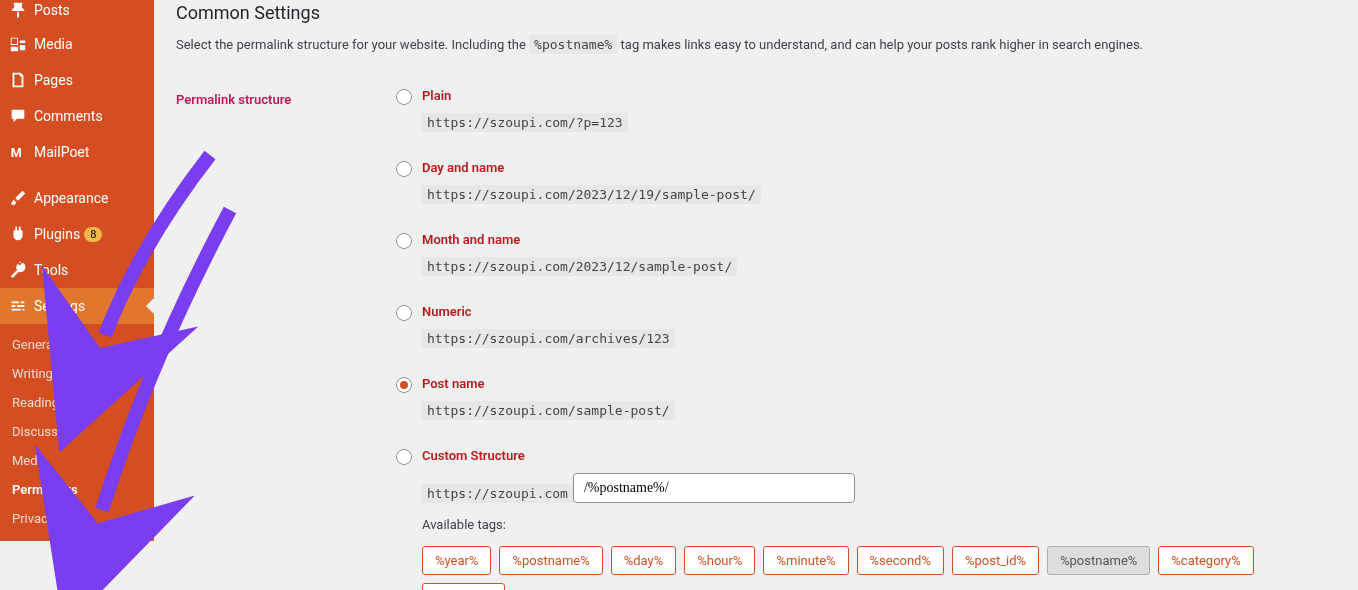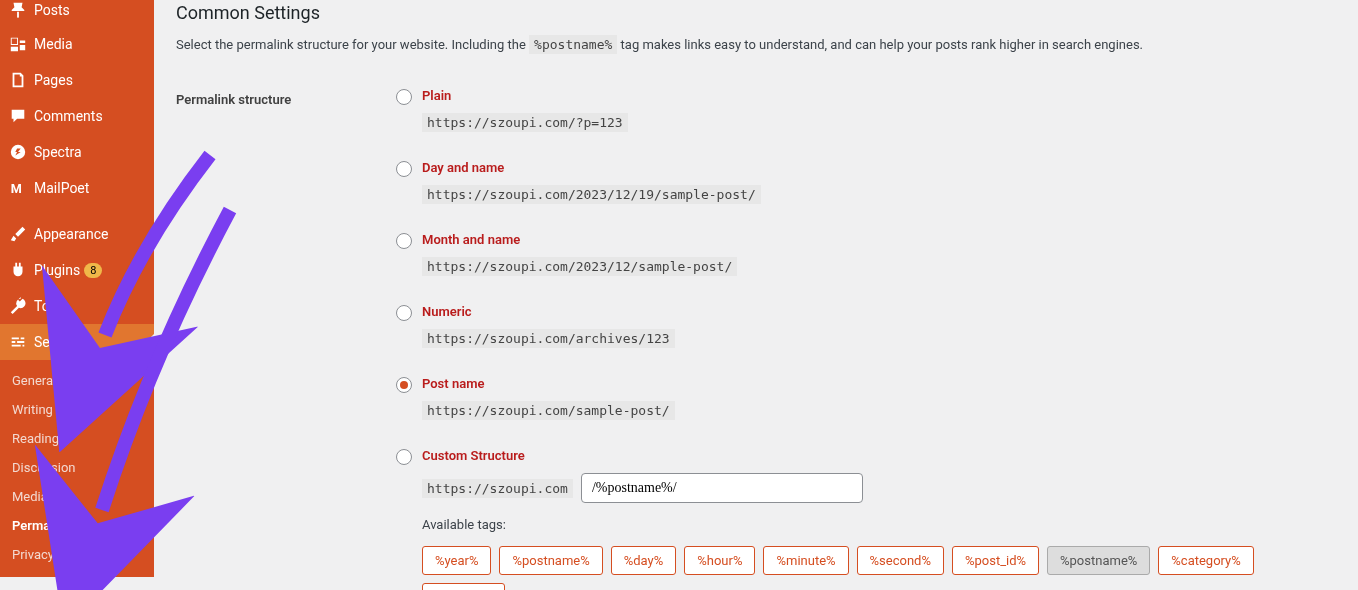--- a/index.html
+++ b/index.html
@@ -14,30 +14,30 @@
 .plugin-badge { background: #d63638; color: #fff; border-radius: 10px; padding: 1px 6px; font-size: 11px; margin-left: 4px; background:#e1762f; }
 .plugin-badge.orange { background: #f0b849; color: #000; }
 .submenu { background: #d54e21; padding: 7px 0; }
 .sub-item { padding: 6px 10px 8px 12px; font-size: 13px; color: #f3d9d0; cursor: pointer; }
 .sub-item.current { color: #fff; font-weight: 600; }
 .content { position: absolute; left: 176px; top: 0; right: 0; padding: 2px 20px 20px 0; }
 h2.section { font-size: 18px; font-weight: 400; margin-bottom: 14px; color: #1d2327; }
 .desc { font-size: 13px; margin-bottom: 36px; color: #3c434a; }
 code.inline-tag { background: #e7e7e7; padding: 2px 5px; border-radius: 0; font-family: Consolas, Monaco, monospace; font-size: 13px; color: #444; }
 .form-row { display: flex; align-items: flex-start; }
-.form-label { width: 220px; font-size: 13px; font-weight: 600; color: #404040; padding-top: 4px; }
+.form-label { width: 220px; font-size: 13px; font-weight: 600; color: #be185d; padding-top: 4px; }
 .options-col { flex: 1; }
 .radio-opt { margin-bottom: 28px; display: flex; align-items: flex-start; }
 .radio-opt:last-of-type { margin-bottom: 16px; }
 .radio-circle { width: 16px; height: 16px; border: 1px solid #8c8f94; border-radius: 50%; background: #fff; margin-right: 10px; margin-top: 1px; flex-shrink: 0; position: relative; }
 .radio-circle.selected::after { content: ""; position: absolute; width: 8px; height: 8px; background: #d54e21; border-radius: 50%; top: 3px; left: 3px; }
 .radio-body { flex: 1; }
 .radio-title { font-weight: 600; font-size: 13px; color: #b91c1c; margin-bottom: 10px; display: block; }
 .url-example { font-family: Consolas, Monaco, monospace; font-size: 13px; background: #e7e7e7; padding: 2px 5px; color: #444; display: inline-block; }
-.custom-row { display: flex; align-items: center; gap: 8px; margin-bottom: 14px; }
+.custom-row { display: flex; align-items: flex-end; gap: 0; margin-bottom: 14px; }
 .custom-input { border: 1px solid #8c8f94; border-radius: 4px; padding: 6px 10px; font-size: 14px; width: 282px; background: #fff; font-family: Liberation Serif, serif; }
 .avail-label { font-size: 13px; margin-bottom: 14px; color: #3c434a; }
 .tags-row { display: flex; gap: 8px; flex-wrap: wrap; }
 .tag-btn { border: 1px solid #d54e21; background: #fff; color: #d54e21; border-radius: 3px; padding: 6px 12px; font-size: 13px; cursor: pointer; font-family: inherit; }
 .tag-btn.used { background: #ddd; border-color: #aaa; color: #555; }
 .arrow { position: absolute; pointer-events: none; }
 .arrow svg { overflow: visible; }
 </style>
 </head>
 <body>
@@ -67,29 +67,20 @@
       </span>
     <span>Pages</span>
   </div>
   <div class="menu-item">
     <span class="menu-icon">
         <svg viewBox="0 0 20 20">
           <path d="M3 3h14v10H9l-4 4v-4H3V3z"></path>
         </svg>
       </span>
     <span>Comments</span>
-  </div>
-  <div class="menu-item">
-    <span class="menu-icon">
-        <svg viewBox="0 0 20 20">
-          <circle cx="10" cy="10" r="8" fill="#fff"></circle>
-          <path d="M7 6h6l-3 4h3l-6 4 2-4H7l2-4z" fill="#d54e21"></path>
-        </svg>
-      </span>
-    <span>Spectra</span>
   </div>
   <div class="menu-item">
     <span class="menu-icon">
         <svg viewBox="0 0 20 20">
           <text x="2" y="15" font-size="14" font-weight="bold" fill="#fff">M</text>
         </svg>
       </span>
     <span>MailPoet</span>
   </div>
   <div style="height:10px"></div>

